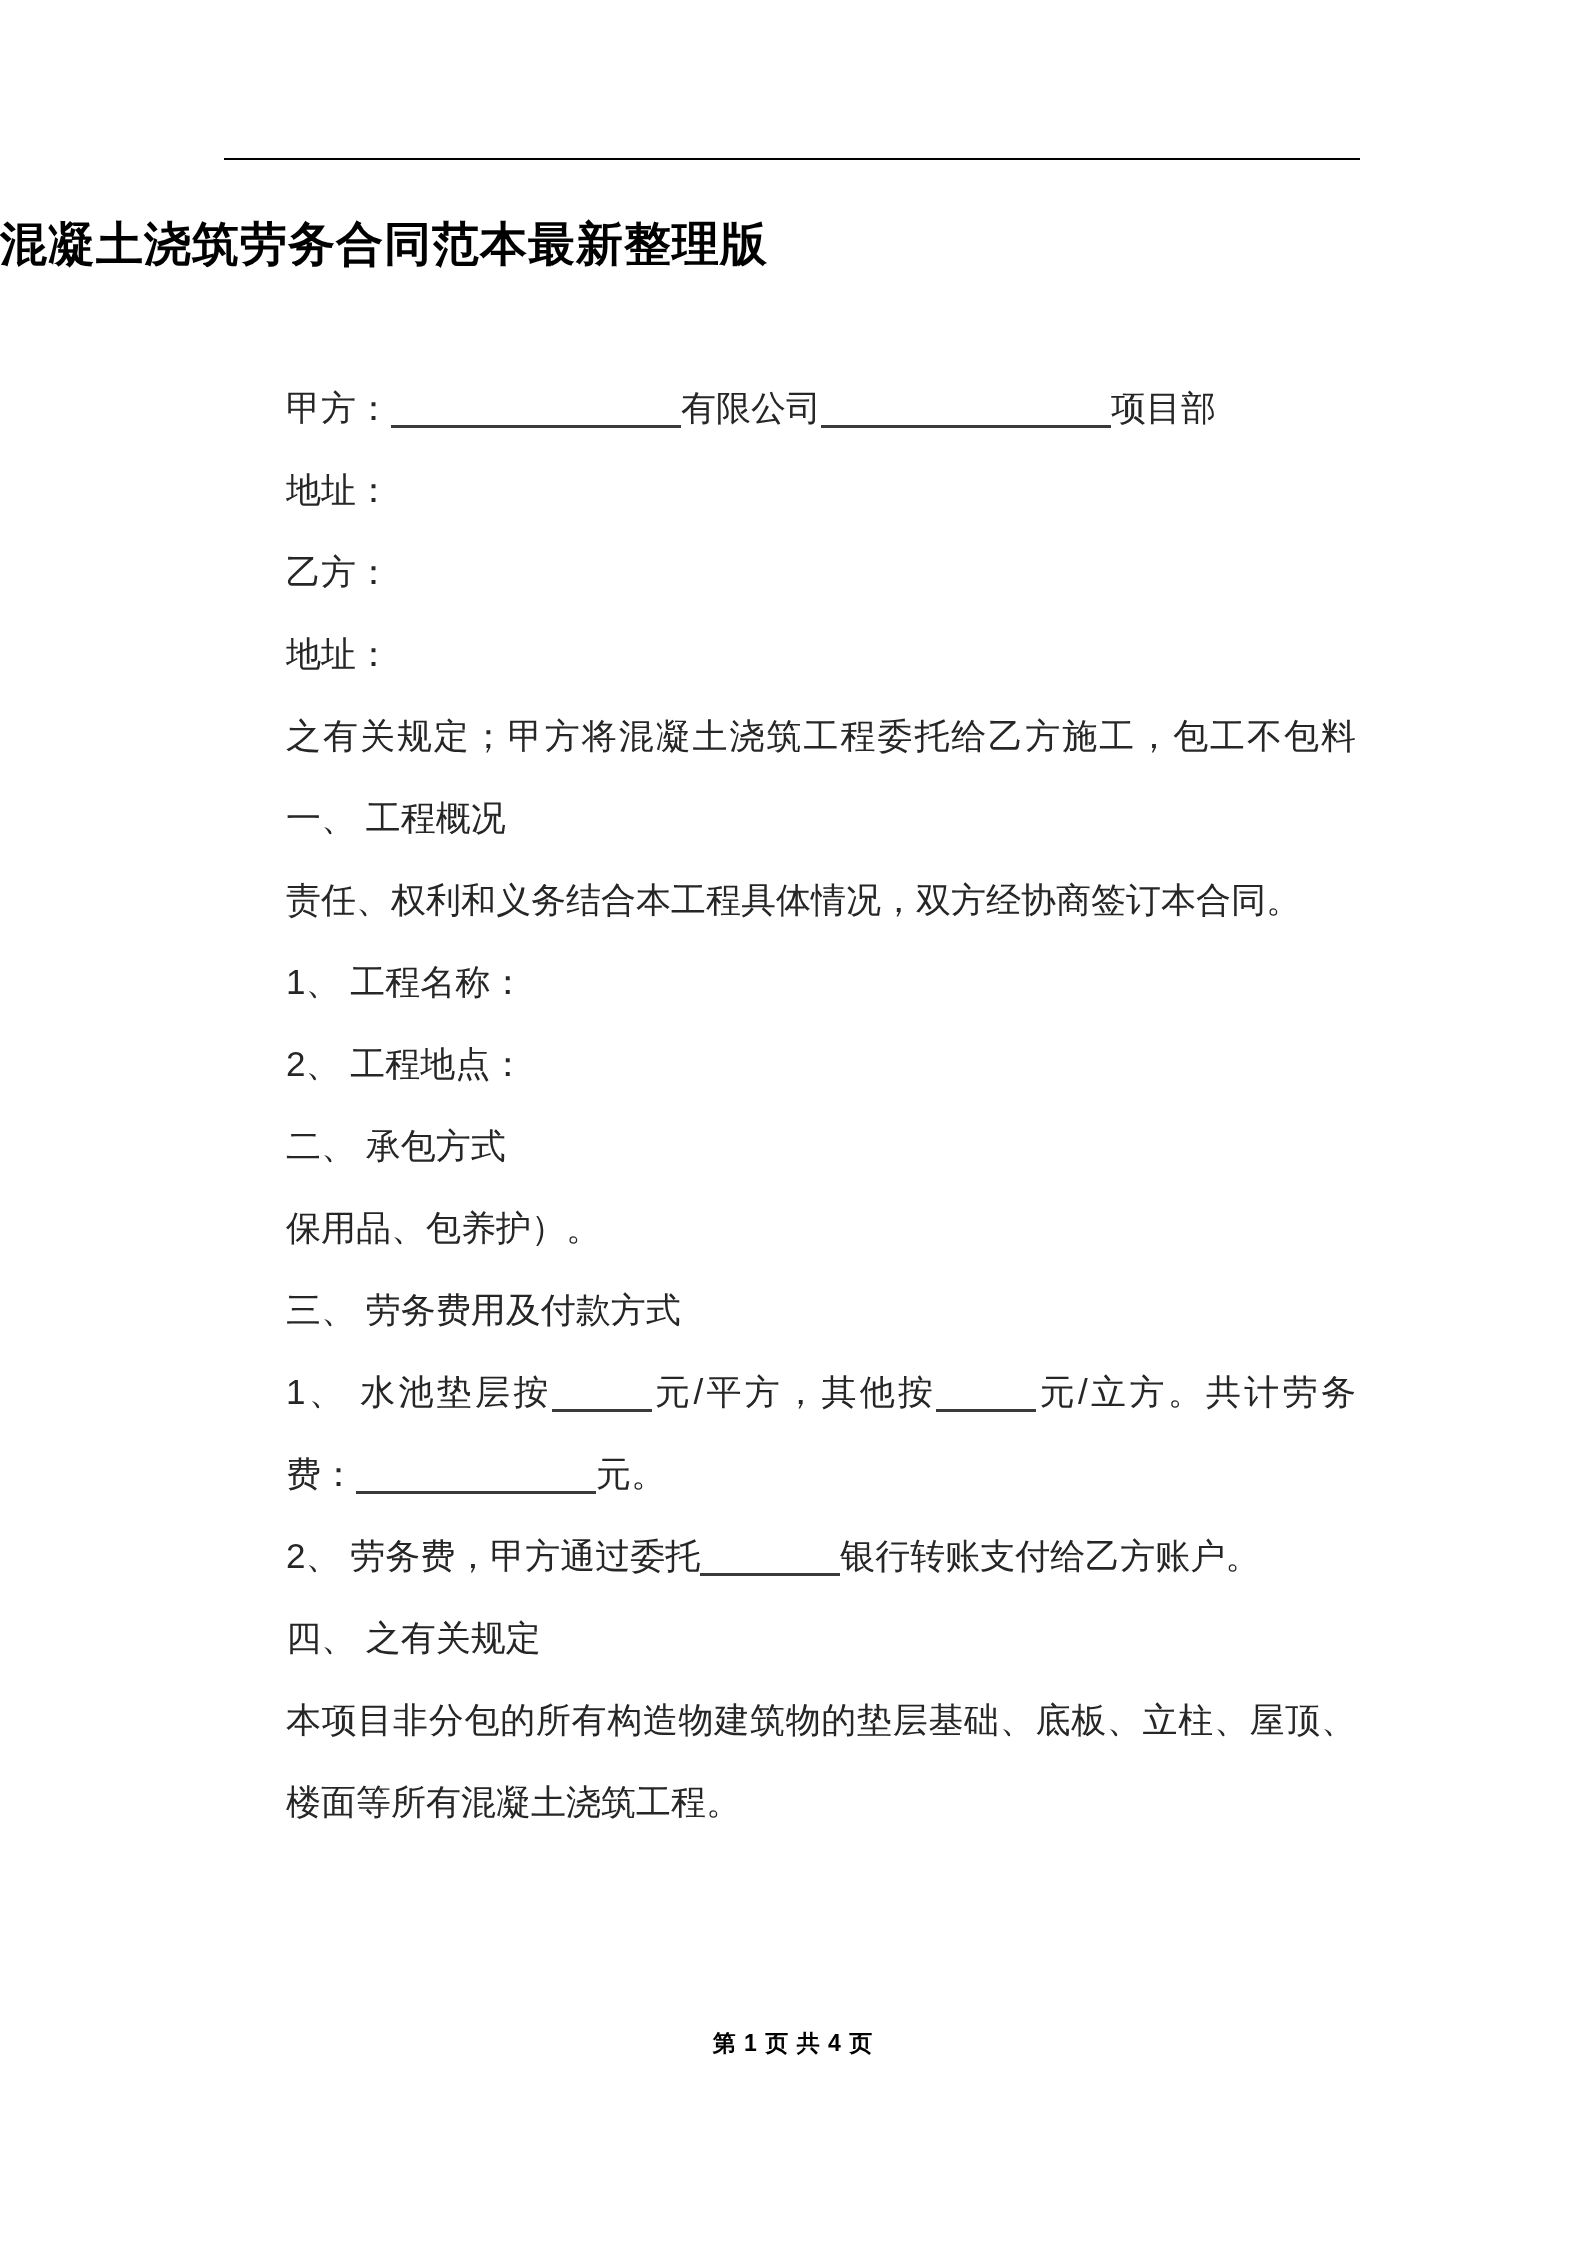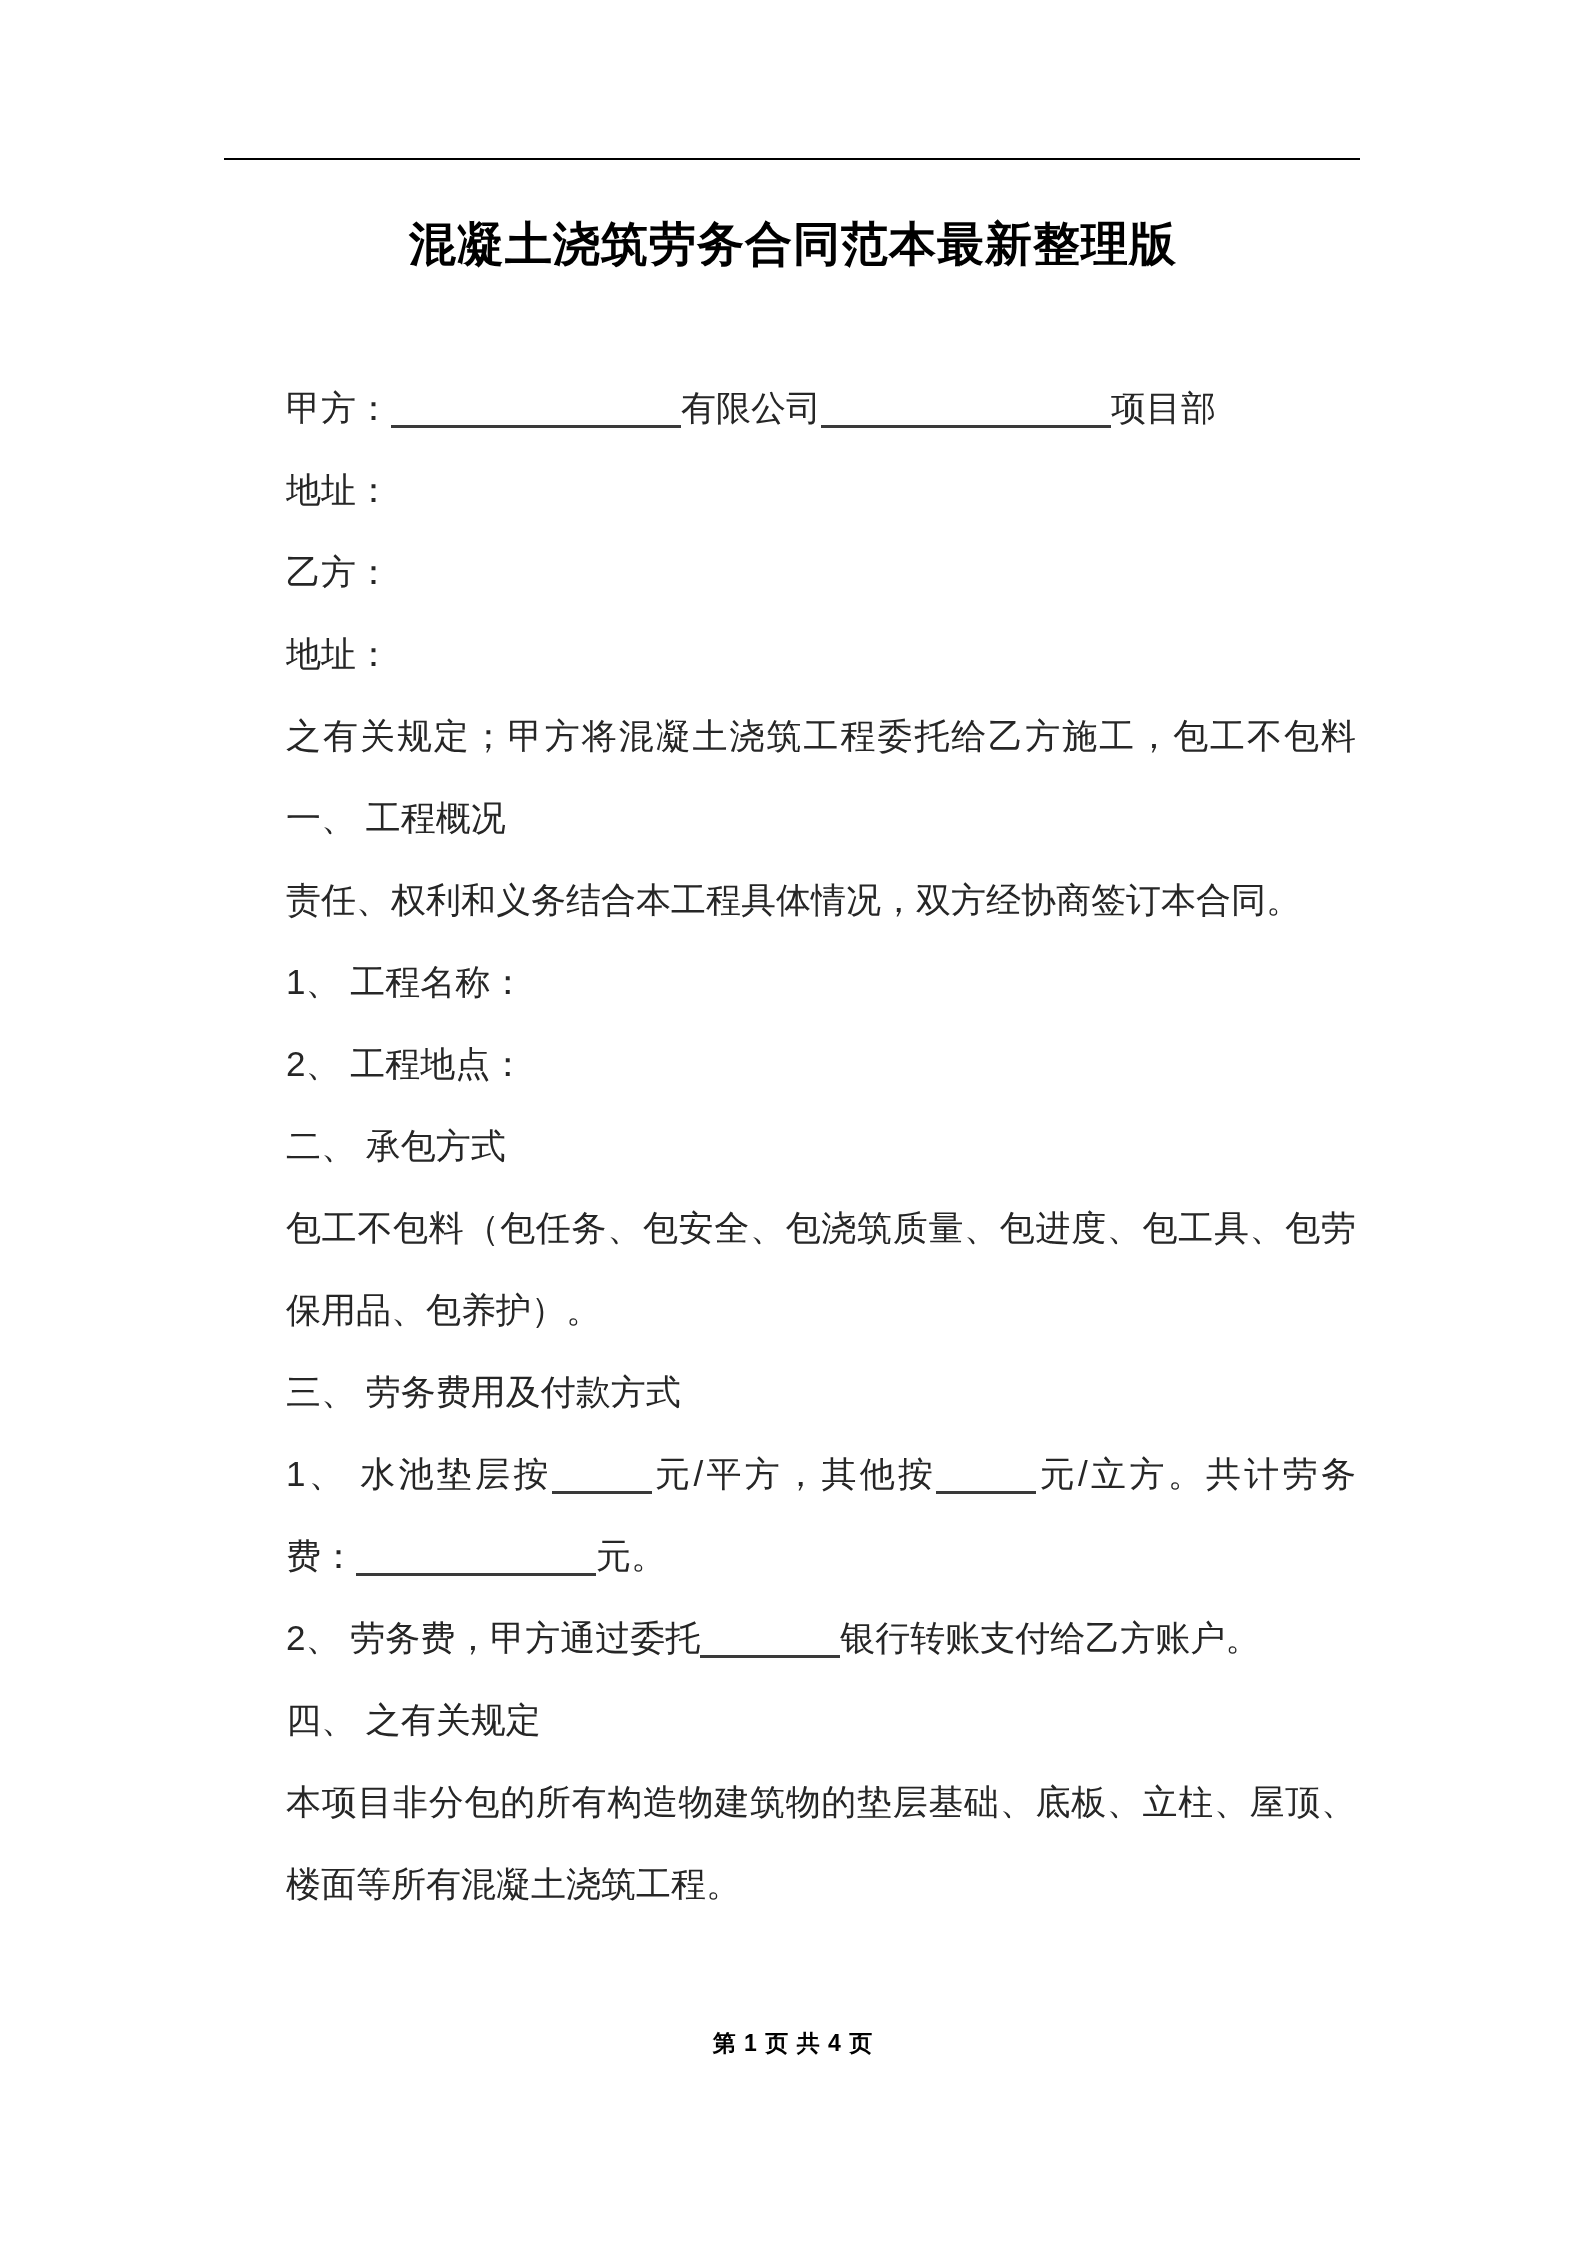--- a/index.html
+++ b/index.html
@@ -26,21 +26,20 @@
     top: 158px;
     width: 1136px;
     height: 2px;
     background: #000000;
   }
   .doc-title {
     position: absolute;
     left: 0;
     top: 214px;
     width: 1586px;
-    text-align: center;
     font-size: 47px;
     font-weight: bold;
     color: #000000;
     letter-spacing: 1px;
     line-height: 60px;
   }
   .doc-body {
     position: absolute;
     left: 246px;
     top: 367px;
@@ -88,21 +87,20 @@
       <div class="line"><span>甲方：</span><span class="blank" style="width: 290px;"></span><span>有限公司</span><span class="blank" style="width: 290px;"></span><span>项目部</span></div>
       <div class="line"><span>地址：</span></div>
       <div class="line"><span>乙方：</span></div>
       <div class="line"><span>地址：</span></div>
       <div class="line justify"><span>之有关规定；甲方将混凝土浇筑工程委托给乙方施工，包工不包料</span></div>
       <div class="line"><span>一、 工程概况</span></div>
       <div class="line"><span>责任、权利和义务结合本工程具体情况，双方经协商签订本合同。</span></div>
       <div class="line"><span>1、 工程名称：</span></div>
       <div class="line"><span>2、 工程地点：</span></div>
       <div class="line"><span>二、 承包方式</span></div>
-      <div class="line justify"><span>包工不包料（包任务、包安全、包浇筑质量、包进度、包工具、包劳</span></div>
       <div class="line"><span>保用品、包养护）。</span></div>
       <div class="line"><span>三、 劳务费用及付款方式</span></div>
       <div class="line justify"><span>1、 水池垫层按</span><span class="blank" style="width: 100px;"></span><span>元/平方，其他按</span><span class="blank" style="width: 100px;"></span><span>元/立方。共计劳务</span></div>
       <div class="line"><span>费：</span><span class="blank" style="width: 240px;"></span><span>元。</span></div>
       <div class="line"><span>2、 劳务费，甲方通过委托</span><span class="blank" style="width: 140px;"></span><span>银行转账支付给乙方账户。</span></div>
       <div class="line"><span>四、 之有关规定</span></div>
       <div class="line justify"><span>本项目非分包的所有构造物建筑物的垫层基础、底板、立柱、屋顶、</span></div>
       <div class="line"><span>楼面等所有混凝土浇筑工程。</span></div>
     </div>
   <div class="doc-footer">第 1 页 共 4 页</div>

